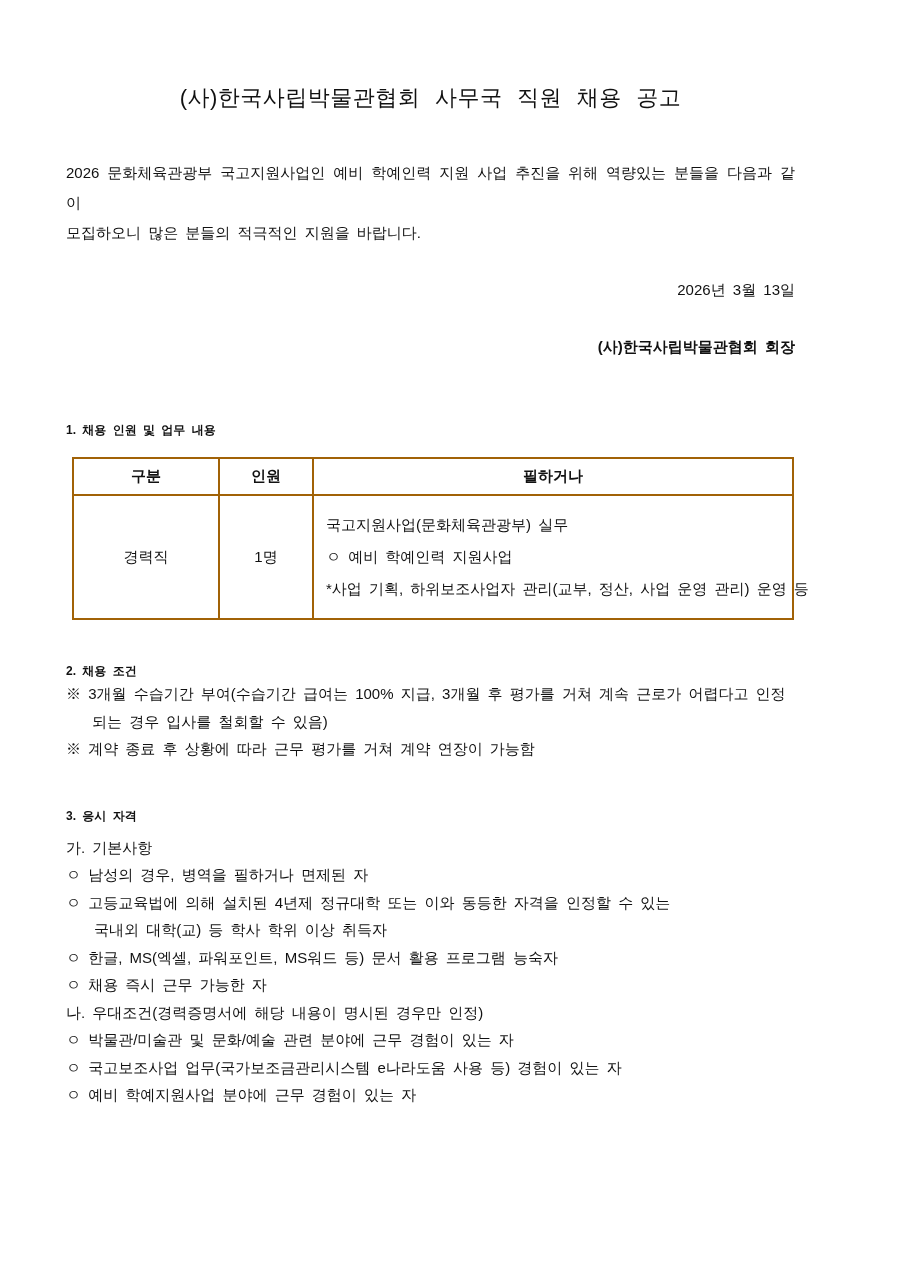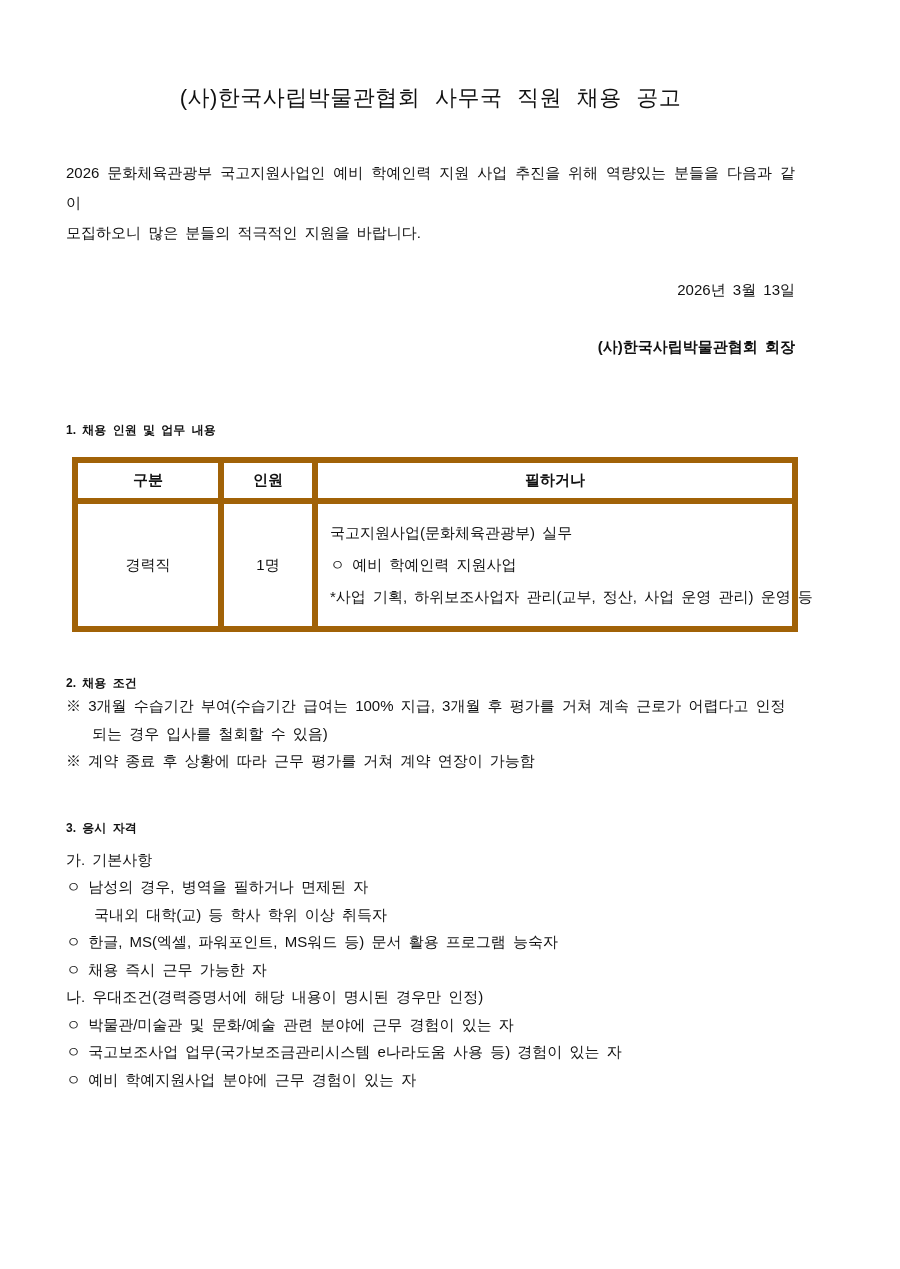--- a/index.html
+++ b/index.html
@@ -62,21 +62,21 @@
   .h2-heading { margin-top: 42px; }
   .h3-heading { margin-top: 44px; }
   table.doc-table {
     border-collapse: collapse;
     table-layout: fixed;
     width: 720px;
     margin-left: 6px;
     margin-top: 18px;
   }
   table.doc-table th, table.doc-table td {
-    border: 6px solid #a16207;
+    border: 2px solid #a16207;
     font-size: 15px;
     font-weight: normal;
     text-align: center;
     vertical-align: middle;
     padding: 0;
   }
   table.doc-table th { font-weight: bold; }
   #recruit-table th { height: 35px; }
   #recruit-table td { height: 106px; }
   #recruit-table col.c1 { width: 146px; }
@@ -150,20 +150,21 @@
     <div class="note-line">※ 3개월 수습기간 부여(수습기간 급여는 100% 지급, 3개월 후 평가를 거쳐 계속 근로가 어렵다고 인정</div>
     <div class="note-line note-cont">되는 경우 입사를 철회할 수 있음)</div>
     <div class="note-line">※ 계약 종료 후 상황에 따라 근무 평가를 거쳐 계약 연장이 가능함</div>
   </div>
 
   <h2 class="sec-heading h3-heading">3. 응시 자격</h2>
 
   <div class="qual-list">
     <div class="qual-line">가. 기본사항</div>
     <div class="qual-line">ㅇ 남성의 경우, 병역을 필하거나 면제된 자</div>
+    <div class="qual-line">ㅇ 고등교육법에 의해 설치된 4년제 정규대학 또는 이와 동등한 자격을 인정할 수 있는</div>
     <div class="qual-line qual-cont">국내외 대학(교) 등 학사 학위 이상 취득자</div>
     <div class="qual-line">ㅇ 한글, MS(엑셀, 파워포인트, MS워드 등) 문서 활용 프로그램 능숙자</div>
     <div class="qual-line">ㅇ 채용 즉시 근무 가능한 자</div>
     <div class="qual-line">나. 우대조건(경력증명서에 해당 내용이 명시된 경우만 인정)</div>
     <div class="qual-line">ㅇ 박물관/미술관 및 문화/예술 관련 분야에 근무 경험이 있는 자</div>
     <div class="qual-line">ㅇ 국고보조사업 업무(국가보조금관리시스템 e나라도움 사용 등) 경험이 있는 자</div>
     <div class="qual-line">ㅇ 예비 학예지원사업 분야에 근무 경험이 있는 자</div>
   </div>
 
 </div>

